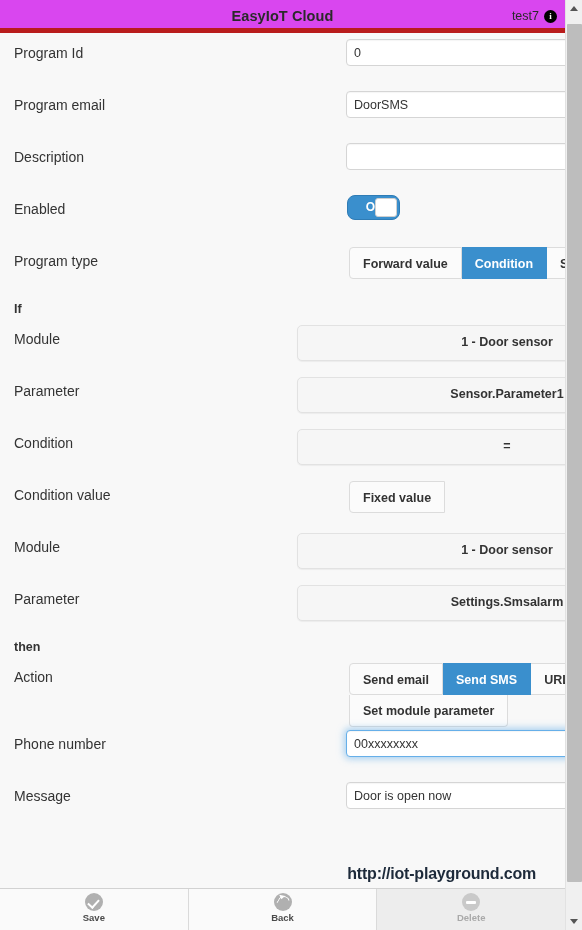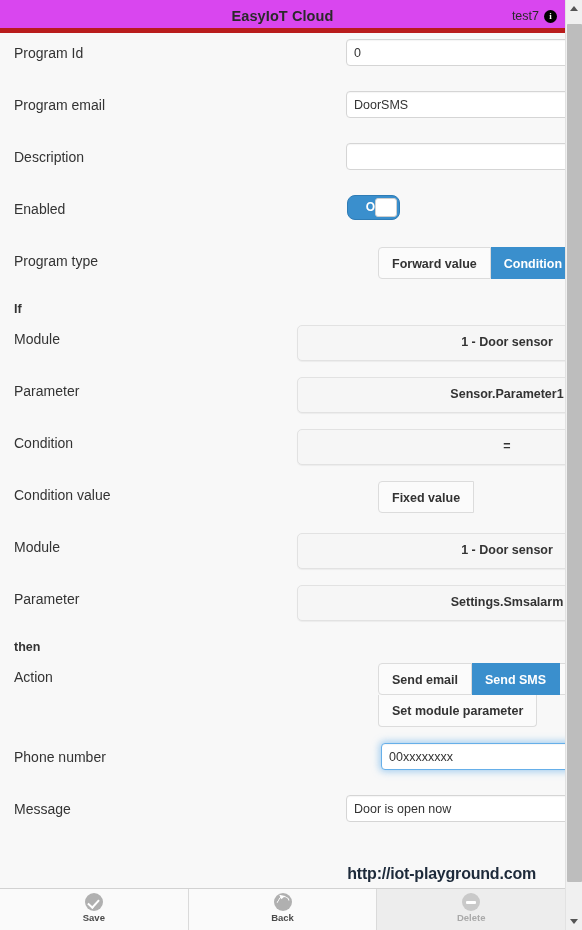--- a/index.html
+++ b/index.html
@@ -172,21 +172,20 @@
     font-size: 12.5px;
     font-weight: bold;
     color: #333333;
     white-space: nowrap;
     cursor: pointer;
   }
   .seg.first {
     border-left-width: 1px;
     border-top-left-radius: 4px;
     border-bottom-left-radius: 4px;
-    margin-left: 29px;
   }
   .seg.last {
     border-top-right-radius: 4px;
     border-bottom-right-radius: 4px;
   }
   .seg.active {
     background: #3a8fcd;
     border-color: #3a8fcd;
     color: #ffffff;
   }
@@ -477,21 +476,21 @@
           <div class="seg first">Send email</div>
           <div class="seg active">Send SMS</div>
           <div class="seg last">URL request</div>
           <div class="seg-row2">
             <div class="seg first wrap-row">Set module parameter</div>
           </div>
         </div>
       </div>
     </div>
 
-    <div class="row" style="margin-top:16px;gap:35px;">
+    <div class="row" style="margin-top:3px;">
       <div class="label">Phone number</div>
       <div class="field indent-input">
         <input class="text-input focused" type="text" value="00xxxxxxxx" style="">
       </div>
     </div>
 
     <div class="row">
       <div class="label">Message</div>
       <div class="field indent-input">
         <input class="text-input msg-input" type="text" value="Door is open now" style="">

